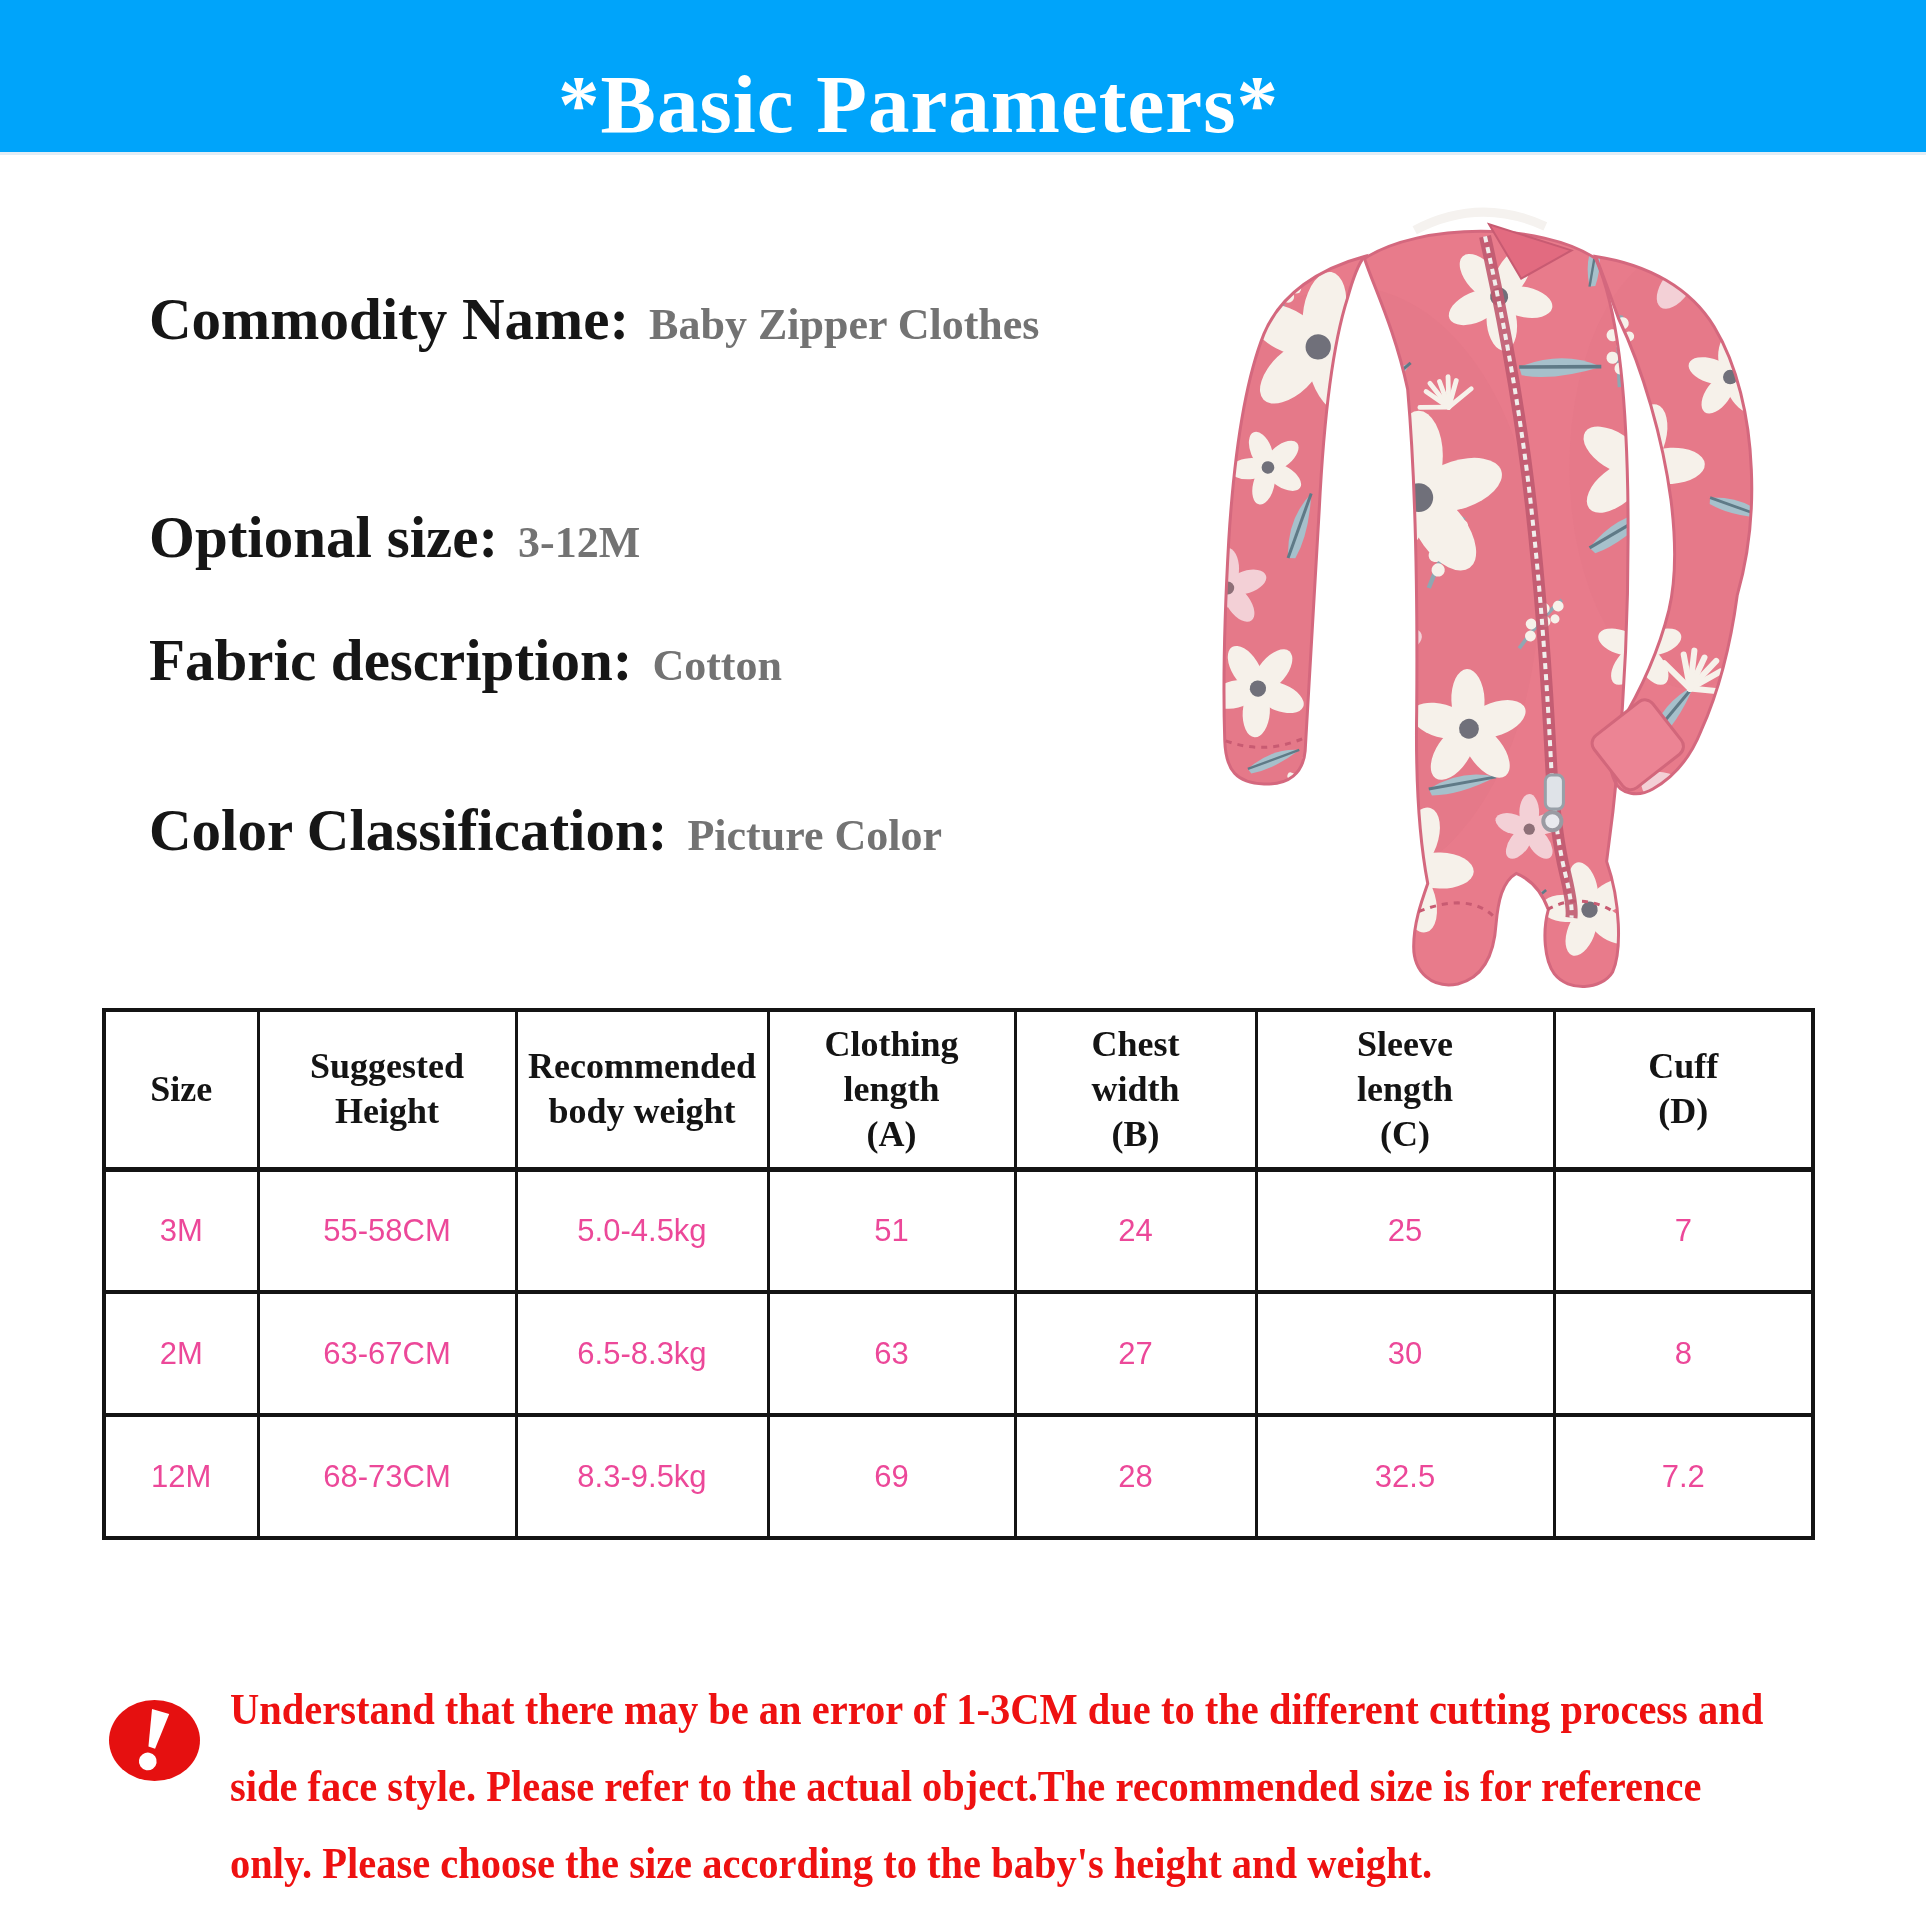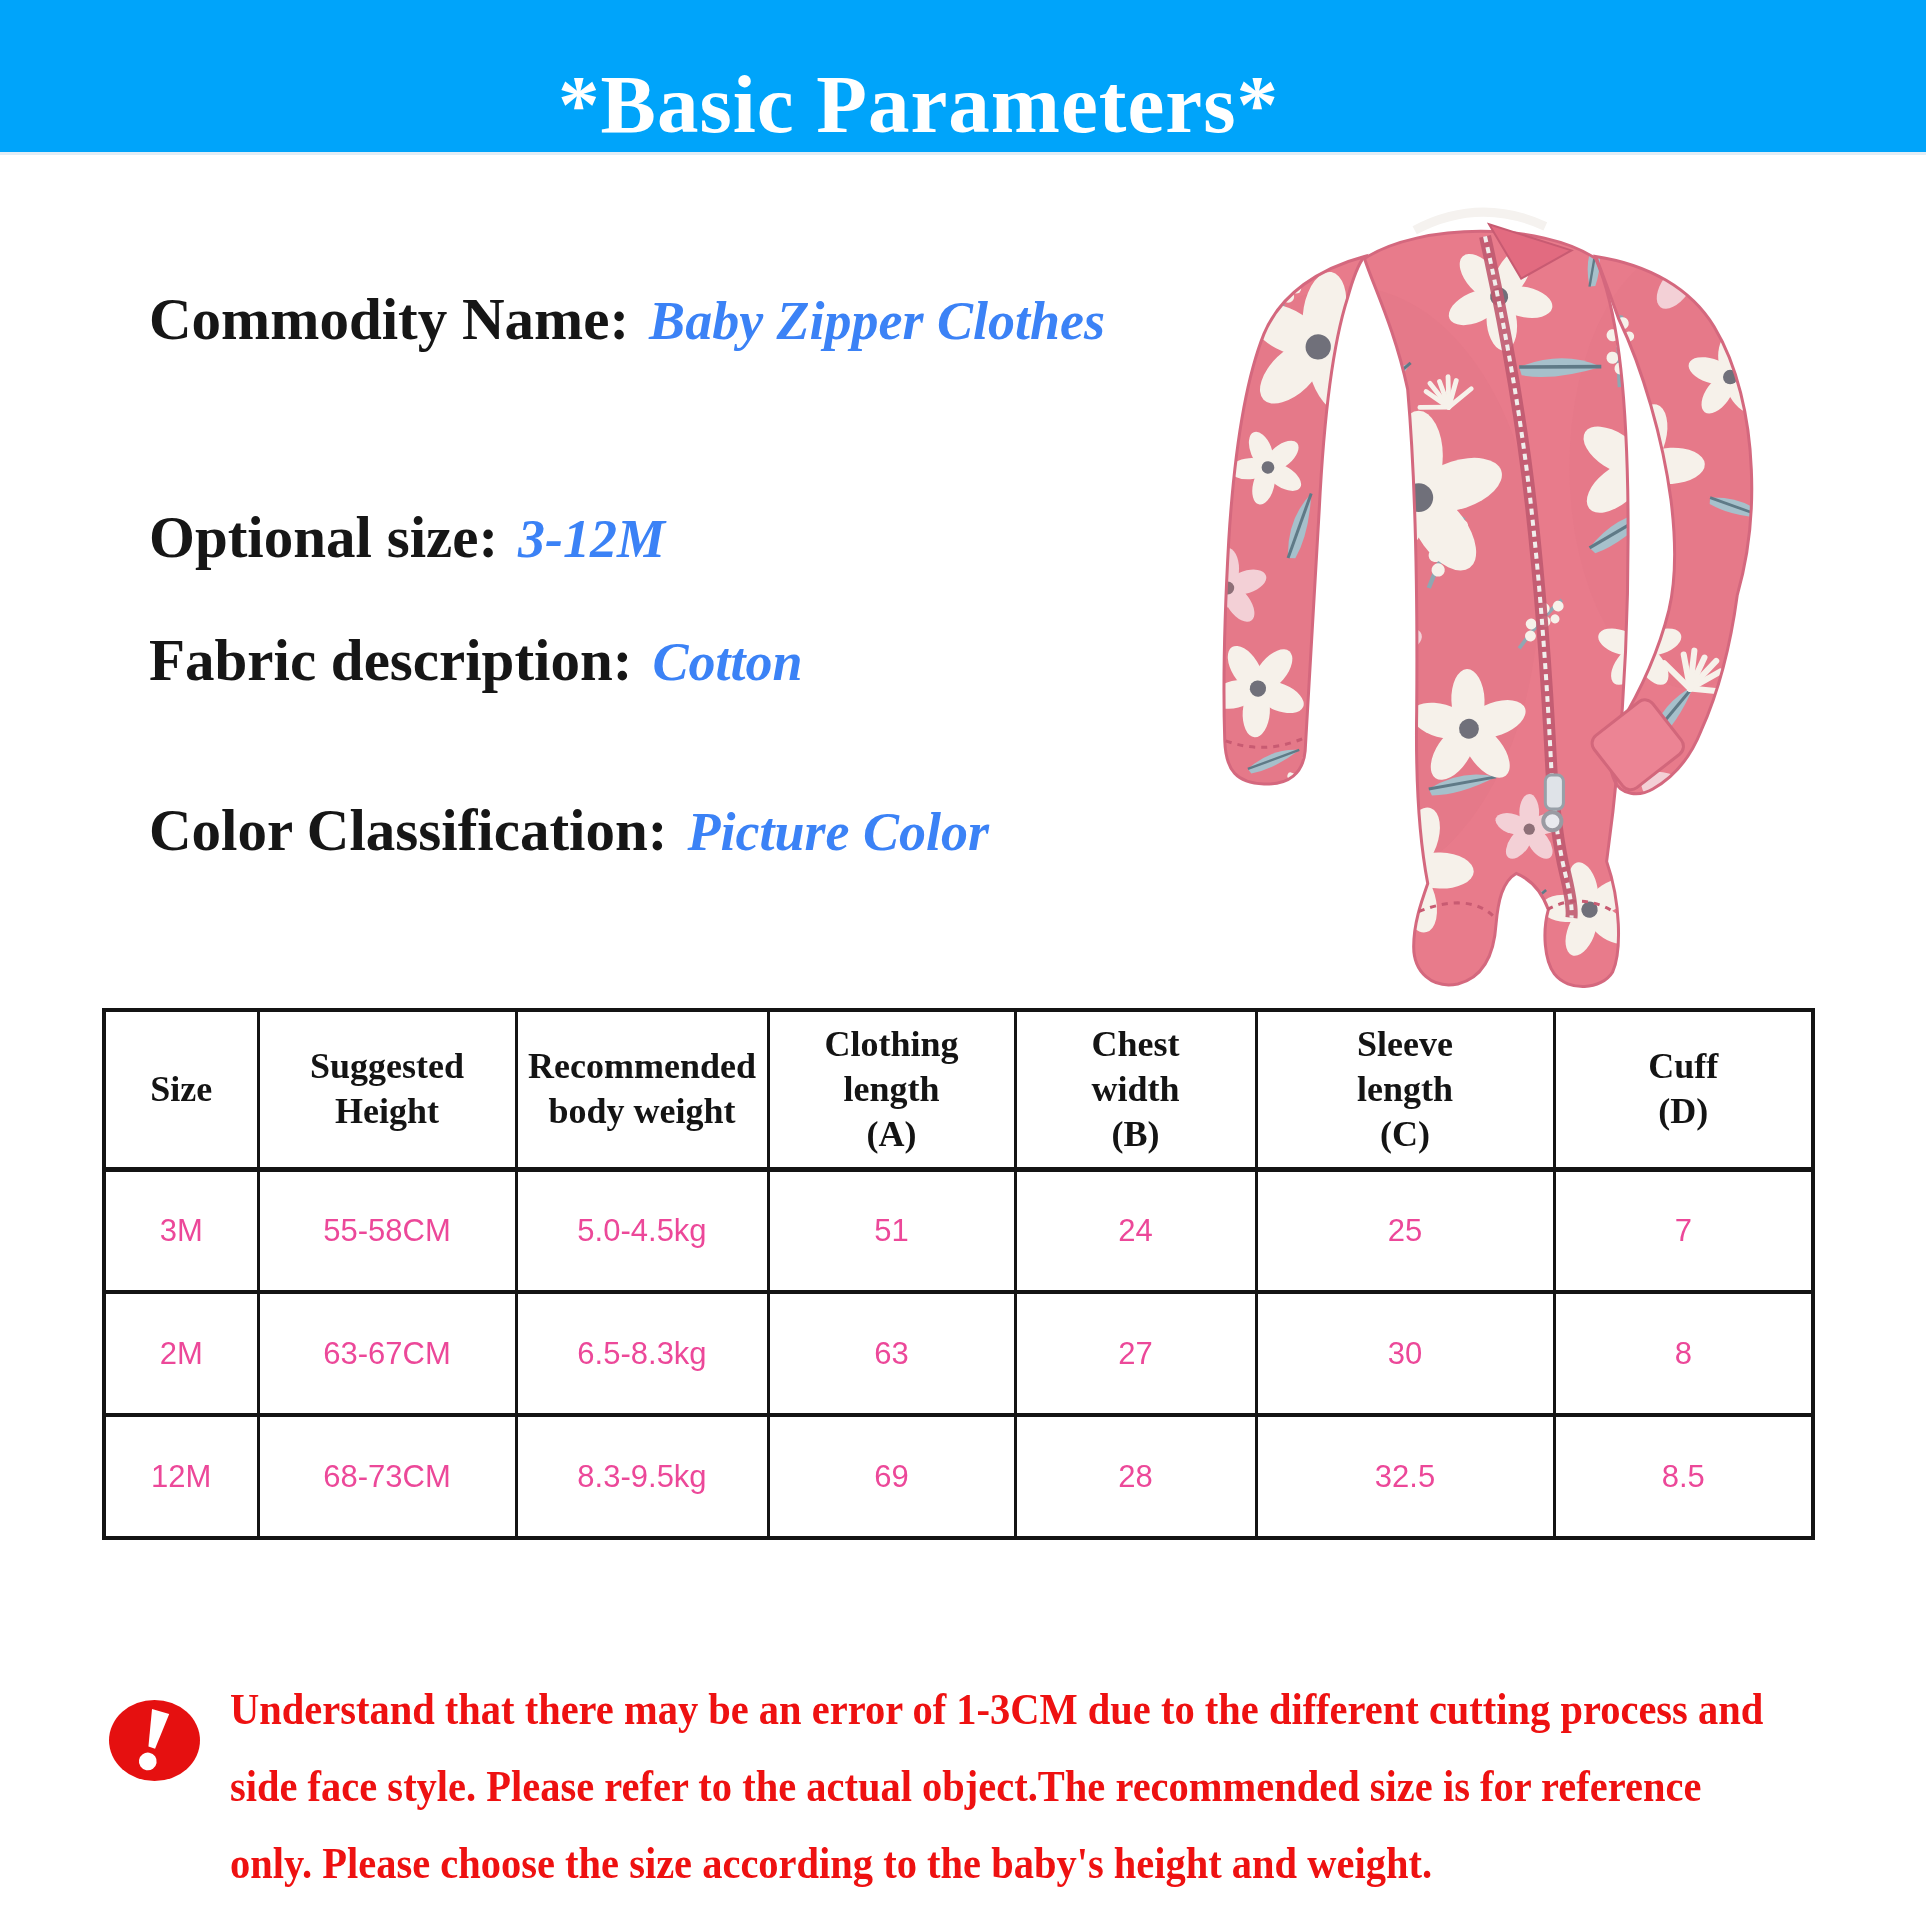--- a/index.html
+++ b/index.html
@@ -7,21 +7,21 @@
         font-family:"Liberation Serif",serif;}
 
   
   .banner{position:absolute;top:0;left:0;width:1927px;height:152px;background:#00a4fa;
           display:flex;align-items:flex-end;justify-content:center;border-bottom:3px solid #e3edf5;}
   .banner h1{margin:0;transform:translateX(-45px);color:#ffffff;font-size:83px;font-weight:700;letter-spacing:1px;}
 
   
   .info-row{position:absolute;left:149px;white-space:nowrap;}
   .info-row .lbl{font-size:59px;font-weight:700;color:#161616;}
-  .info-row .val{font-size:54px;font-weight:700;color:#3b82f6;margin-left:20px;font-style:italic;}
+  .info-row .val{font-size:44px;font-weight:700;color:#737373;margin-left:20px;}
   .row-0{top:285px;} .row-1{top:455px;margin-top:48px;} .row-2{top:626px;} .row-3{top:796px;}
 
   
   .photo{position:absolute;left:1166px;top:166px;width:626px;height:824px;margin:0;}
 
   
   table.size{position:absolute;left:102px;top:1008px;width:1710px;border-collapse:collapse;
              table-layout:fixed;background:#ffffff;border:4px solid #141414;}
   table.size th,table.size td{border:3px solid #141414;text-align:center;vertical-align:middle;padding:0;}
   table.size thead tr{height:159px;}
@@ -220,21 +220,21 @@
         <td>30</td>
         <td>8</td>
       </tr>
       <tr>
         <td>12M</td>
         <td>68-73CM</td>
         <td>8.3-9.5kg</td>
         <td>69</td>
         <td>28</td>
         <td>32.5</td>
-        <td>8.5</td>
+        <td>7.2</td>
       </tr>
     </tbody>
   </table>
 
   <svg class="warn-icon" viewBox="0 0 100 90" xmlns="http://www.w3.org/2000/svg">
     <ellipse cx="50" cy="42" rx="46" ry="41" fill="#e51010"></ellipse>
     <g transform="rotate(10 50 42)">
       <polygon points="42,11 60,13 52,50 45,49" fill="#ffffff"></polygon>
       <circle cx="47" cy="64" r="9" fill="#ffffff"></circle>
     </g>

